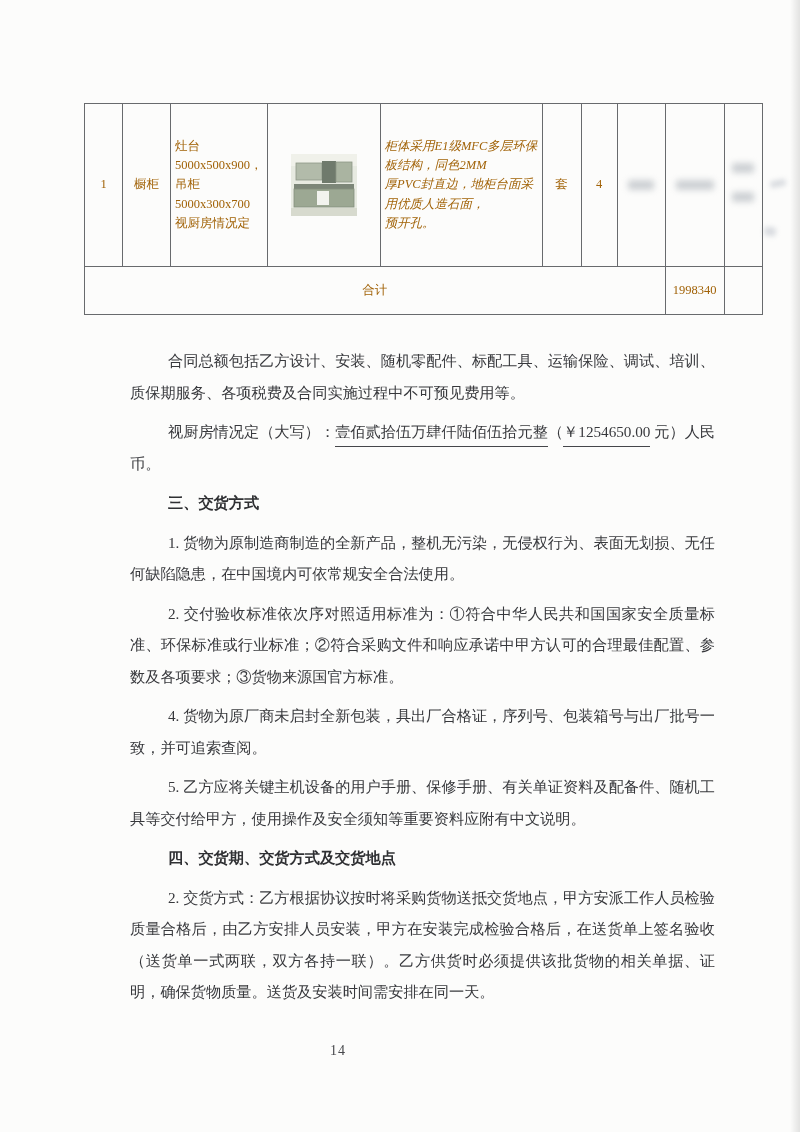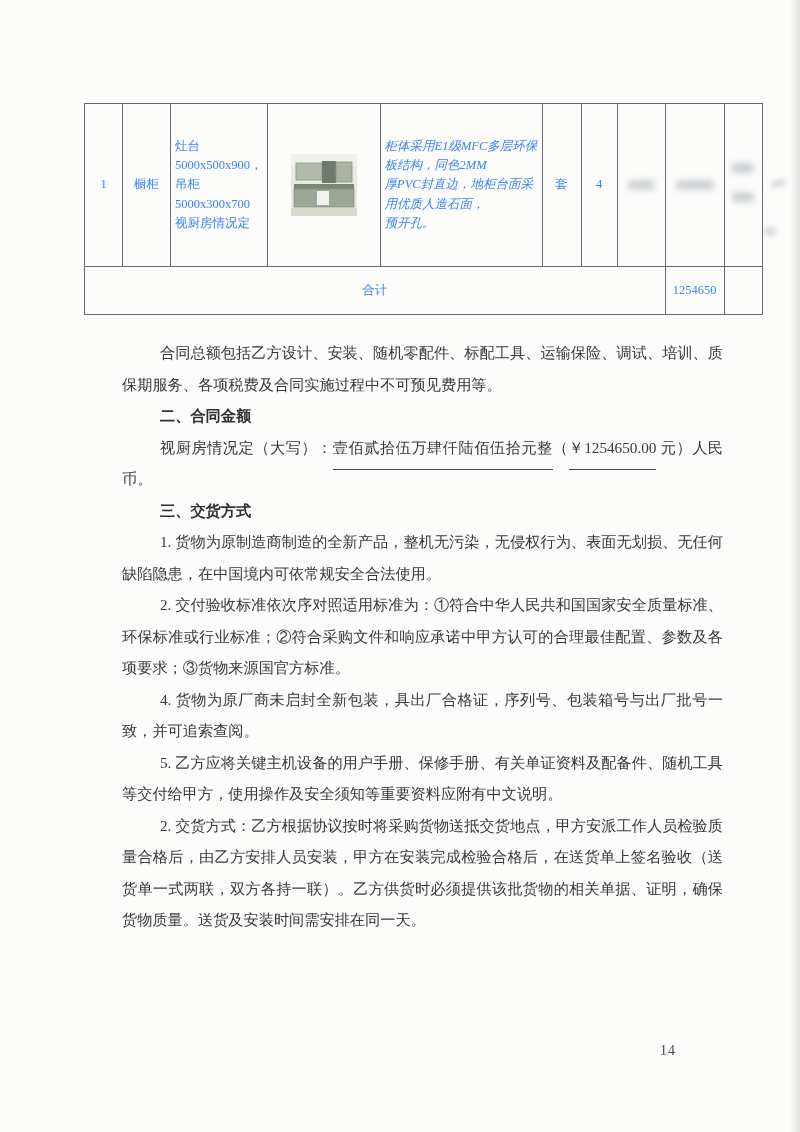--- a/index.html
+++ b/index.html
@@ -14,47 +14,47 @@
     background:linear-gradient(to right, rgba(0,0,0,0), rgba(0,0,0,0.10));
     pointer-events:none;
   }
   
   table.goods{
     position:absolute;left:84px;top:103px;
     border-collapse:collapse;table-layout:fixed;
   }
   table.goods td{
     border:1px solid #686a6d;
-    font-size:12.5px;line-height:1.55;color:#3b82f6;
+    font-size:12.5px;line-height:1.55;color:#a16207;
     vertical-align:middle;padding:2px 4px;
     overflow:hidden;
   }
   td.c{text-align:center;}
   td.pre{white-space:pre-line;}
   td.desc{line-height:2.55;padding-left:9px;font-size:12px;}
   td.spec{line-height:2.2;padding-left:8px;font-size:12px;font-style:italic;}
   .photo-box{display:flex;align-items:center;justify-content:center;}
   .redact{
     display:inline-block;background:#a7adb4;border-radius:2px;
     filter:blur(3px);opacity:.55;vertical-align:middle;
   }
   .total-row td{height:43px;font-size:12.5px;margin-left:32px;}
   
   .body-text{
     position:absolute;left:122px;top:337px;width:601px;
     font-size:15.2px;line-height:31.5px;text-align:justify;
     color:#37383c;
   }
-  .para{margin:0;text-indent:2.5em;}
+  .para{margin:8px;text-indent:2.5em;}
   .h{font-weight:bold;color:#2f3033;}
-  .u{border-bottom:1px solid #45464a;padding-bottom:13px;}
+  .u{border-bottom:1px solid #45464a;padding-bottom:6px;}
   
   .page-number{
     position:absolute;left:0;top:1043px;width:676px;
-    text-align:right;font-size:14px;color:#47484c;letter-spacing:1px;
+    text-align:center;font-size:14px;color:#47484c;letter-spacing:1px;
   }
   .artifact{
     position:absolute;background:#9aa2b0;border-radius:3px;
     filter:blur(2.5px);opacity:.35;
   }
   .art1{left:770px;top:180px;width:16px;height:7px;transform:rotate(-12deg);}
   .art2{left:764px;top:227px;width:12px;height:9px;transform:rotate(8deg);}
 </style>
 </head>
 <body>
@@ -105,36 +105,36 @@
       <td class="c">4</td>
       <td class="c"><span class="redact" style="width:26px;height:10px"></span></td>
       <td class="c"><span class="redact" style="width:38px;height:10px"></span></td>
       <td class="c">
         <span class="redact" style="width:22px;height:10px;margin-bottom:14px"></span><br>
         <span class="redact" style="width:22px;height:10px"></span>
       </td>
     </tr>
     <tr class="total-row">
       <td class="c" colspan="8">合计</td>
-      <td class="c">1254650</td>
+      <td class="c">1998340</td>
       <td></td>
     </tr>
   </tbody>
     </table>
 
   <span class="artifact art1"></span>
   <span class="artifact art2"></span>
 
   <div class="body-text">
     <p class="para">合同总额包括乙方设计、安装、随机零配件、标配工具、运输保险、调试、培训、质保期服务、各项税费及合同实施过程中不可预见费用等。</p>
-    <p class="para h">二、合同金额</p>
     <p class="para"><span>视厨房情况定（大写）：</span><span class="u">壹佰贰拾伍万肆仟陆佰伍拾元整</span><span>（</span><span class="u">￥1254650.00</span><span> 元）人民币。</span></p>
     <p class="para h">三、交货方式</p>
     <p class="para">1. 货物为原制造商制造的全新产品，整机无污染，无侵权行为、表面无划损、无任何缺陷隐患，在中国境内可依常规安全合法使用。</p>
     <p class="para">2. 交付验收标准依次序对照适用标准为：①符合中华人民共和国国家安全质量标准、环保标准或行业标准；②符合采购文件和响应承诺中甲方认可的合理最佳配置、参数及各项要求；③货物来源国官方标准。</p>
     <p class="para">4. 货物为原厂商未启封全新包装，具出厂合格证，序列号、包装箱号与出厂批号一致，并可追索查阅。</p>
     <p class="para">5. 乙方应将关键主机设备的用户手册、保修手册、有关单证资料及配备件、随机工具等交付给甲方，使用操作及安全须知等重要资料应附有中文说明。</p>
+    <p class="para h">四、交货期、交货方式及交货地点</p>
     <p class="para">2. 交货方式：乙方根据协议按时将采购货物送抵交货地点，甲方安派工作人员检验质量合格后，由乙方安排人员安装，甲方在安装完成检验合格后，在送货单上签名验收（送货单一式两联，双方各持一联）。乙方供货时必须提供该批货物的相关单据、证明，确保货物质量。送货及安装时间需安排在同一天。</p>
   </div>
 
   <div class="page-number">14</div>
 
 </div>
 
 </body></html>

